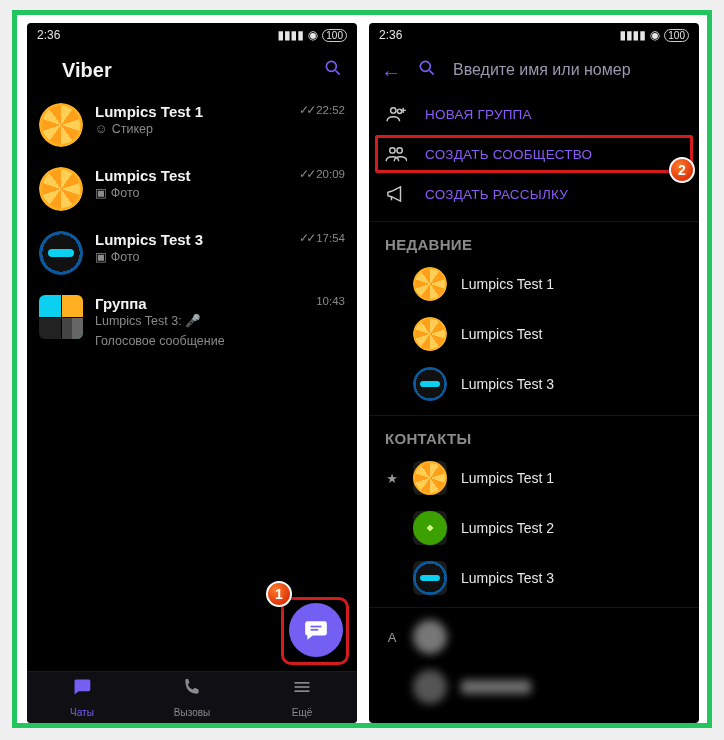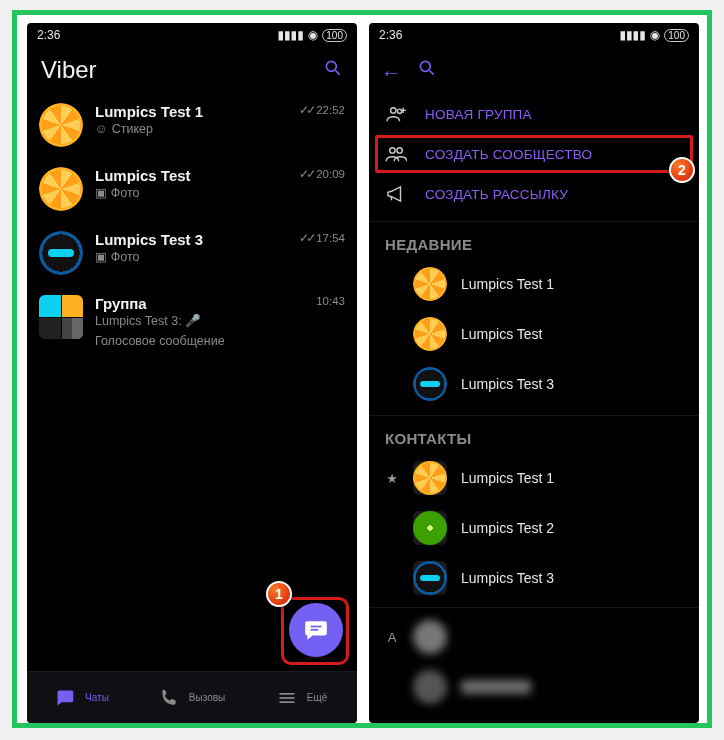--- a/index.html
+++ b/index.html
@@ -7,21 +7,21 @@
   .stage { position:absolute; left:12px; top:10px; width:700px; height:718px; background:#fff; border:5px solid #22c55e; }
   .phone { position:absolute; width:330px; height:700px; background:#000; border-radius:4px; overflow:hidden; }
   .phone.left  { left:10px; top:8px; }
   .phone.right { left:352px; top:8px; }
 
   .statusbar { height:24px; color:#e6e6e6; font-size:12px; display:flex; align-items:center; padding:0 10px; justify-content:space-between; }
   .statusbar .icons { display:flex; gap:4px; align-items:center; }
   .statusbar .batt { border:1px solid #ccc; border-radius:7px; font-size:10px; padding:0 3px; }
 
   .header { height:46px; display:flex; align-items:center; padding:0 14px; gap:16px; }
-  .header .title { color:#f2f2f2; font-size:24px; font-weight:400; flex:1; }
+  .header .title { color:#f2f2f2; font-size:20px; font-weight:700; flex:1;margin-left:21px; }
   .header .srch { color:#7360f2; font-size:18px; }
 
   .chat-row { display:flex; align-items:flex-start; padding:10px 12px; gap:12px; }
   .avatar { width:44px; height:44px; border-radius:50%; flex:0 0 44px; background:#1a1a1a; display:flex; align-items:center; justify-content:center; overflow:hidden; }
   .avatar.mini { width:34px; height:34px; flex:0 0 34px; }
   .avatar.sq { border-radius:6px; }
   .orange-slice { width:100%; height:100%; background: radial-gradient(circle at 50% 50%, #ffe08a 0 10%, #ffb020 10% 100%); border-radius:50%; position:relative; }
   .orange-slice::after{ content:""; position:absolute; inset:6%; border-radius:50%; background: conic-gradient(#ffcf55 0 10%, #ff9f1a 0 20%, #ffcf55 0 30%, #ff9f1a 0 40%, #ffcf55 0 50%, #ff9f1a 0 60%, #ffcf55 0 70%, #ff9f1a 0 80%, #ffcf55 0 90%, #ff9f1a 0 100%); }
   .blue-sweet { width:100%; height:100%; border-radius:50%; background: radial-gradient(circle at 50% 50%, #111 0 60%, #0a5aa0 60% 100%); position:relative; }
   .blue-sweet::after{ content:""; position:absolute; left:20%; right:20%; top:40%; bottom:40%; background:#0bd0f0; border-radius:6px; }
@@ -40,21 +40,21 @@
   .chat-time { color:#8a8a8a; font-size:11.5px; display:flex; align-items:center; gap:3px; }
   .checks{ letter-spacing:-3px; font-size:12px; }
 
   .fab { position:absolute; right:14px; bottom:66px; width:54px; height:54px; border-radius:50%; background:#7360f2; display:flex; align-items:center; justify-content:center; }
   .fab svg { width:26px; height:26px; }
 
   .callout { position:absolute; border:3px solid #d51c1c; border-radius:10px; pointer-events:none; box-shadow:0 0 0 1px rgba(0,0,0,.2); }
   .marker { position:absolute; width:26px; height:26px; border-radius:50%; background:radial-gradient(circle at 35% 30%, #ff7a2a, #d21a00); border:2px solid #fff; color:#fff; font-weight:700; font-size:14px; display:flex; align-items:center; justify-content:center; box-shadow:0 1px 4px rgba(0,0,0,.5); }
 
   .bottomnav { position:absolute; left:0; right:0; bottom:0; height:52px; background:#0f0f14; display:flex; border-top:1px solid #1a1a22; }
-  .bottomnav .tab { flex:1; display:flex; flex-direction:row; align-items:center; justify-content:center; gap:10px; color:#8a8a8a; font-size:10px; }
+  .bottomnav .tab { flex:1; display:flex; flex-direction:column; align-items:center; justify-content:center; gap:10px; color:#8a8a8a; font-size:10px; }
   .bottomnav .tab.active{ color:#7360f2; }
   .bottomnav svg{ width:20px; height:20px; }
 
   .header2 { height:46px; display:flex; align-items:center; padding:0 12px; gap:16px; }
   .header2 .back{ color:#7360f2; font-size:20px; }
   .header2 .srch{ color:#7360f2; font-size:18px; }
   .header2 .placeholder{ color:#9a99b0; font-size:16px; }
 
   .menu-row { display:flex; align-items:center; gap:18px; padding:12px 16px; color:#8b5cf6; font-size:13.5px; letter-spacing:.2px; }
   .menu-row .glyph { width:22px; display:flex; justify-content:center; color:#c9c9c9; }
@@ -213,20 +213,21 @@
     </div>
 
     <div class="header2">
       <span class="back">←</span>
       <span class="srch">
         <svg viewBox="0 0 24 24" width="20" height="20" fill="none" stroke="#7360f2" stroke-width="2">
             <circle cx="10" cy="10" r="6"></circle>
             <line x1="15" y1="15" x2="20" y2="20"></line>
           </svg>
       </span>
+      <span class="placeholder">Введите имя или номер</span>
     </div>
 
     <div class="menu-row">
       <span class="glyph">
         <svg width="22" height="18" viewBox="0 0 24 20" fill="none" stroke="#c9c9c9" stroke-width="1.6">
             <circle cx="9" cy="6" r="3"></circle>
             <circle cx="16" cy="7" r="2.4"></circle>
             <path d="M2 18c0-3 3-5 7-5s7 2 7 5"></path>
             <line x1="20" y1="3" x2="20" y2="9"></line>
             <line x1="17" y1="6" x2="23" y2="6"></line>

